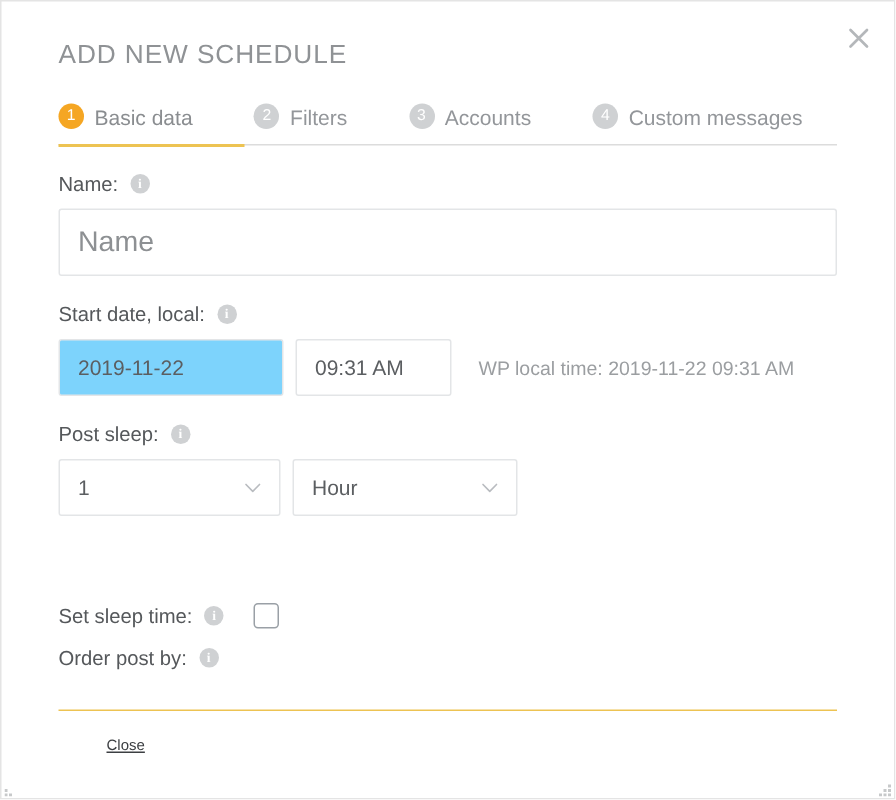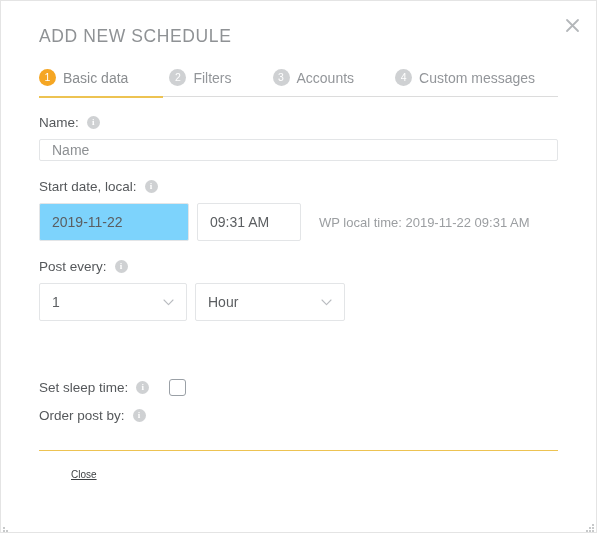--- a/index.html
+++ b/index.html
@@ -131,25 +131,25 @@
     line-height: 13px;
     text-align: center;
     font-family: "Liberation Serif", serif;
     flex: 0 0 auto;
     cursor: pointer;
   }
 
   .text-input {
     box-sizing: border-box;
     width: 100%;
-    height: 22px;
+    height: 45px;
     border: 1px solid #e3e5e7;
     border-radius: 2px;
     padding: 0 12px;
-    font-size: 14px;
+    font-size: 19px;
     color: #5b5e61;
     background: #fff;
     outline: none;
     font-family: "Liberation Sans", sans-serif;
   }
   .text-input::placeholder { color: #8d9093; }
 
   .row {
     display: flex;
     align-items: center;
@@ -339,21 +339,21 @@
     <div class="row">
       <input class="input-date" type="text" value="2019-11-22" style="">
       <input class="input-time" type="text" value="09:31 AM" style="">
       <span class="local-time">WP local time: 2019-11-22 09:31 AM</span>
     </div>
 
     <div class="spacer-18"></div>
 
     
     <div class="field-label">
-      <span>Post every:</span>
+      <span>Post sleep:</span>
       <span class="info-icon">i</span>
     </div>
     <div class="row">
       <div class="select-wrap">
         <div class="select-box sel-count">
           <span class="sel-text">1</span>
           <span class="chev">
             <svg width="11" height="7" viewBox="0 0 11 7" aria-hidden="true">
               <path d="M1 1 L5.5 5.6 L10 1" stroke="currentColor" stroke-width="1.1" fill="none" stroke-linecap="round" stroke-linejoin="round"></path>
             </svg>

